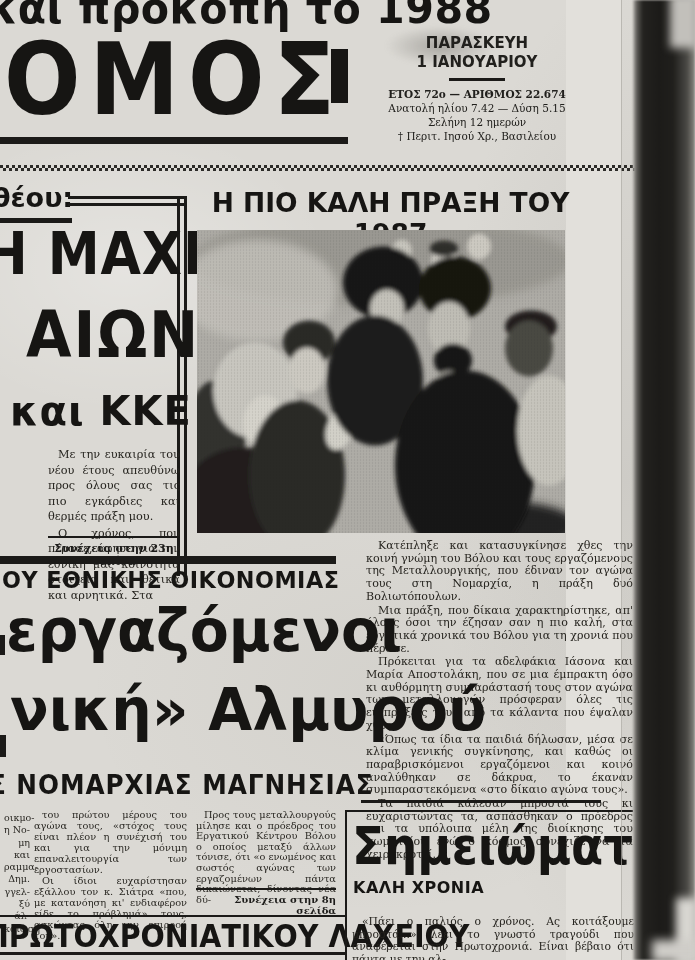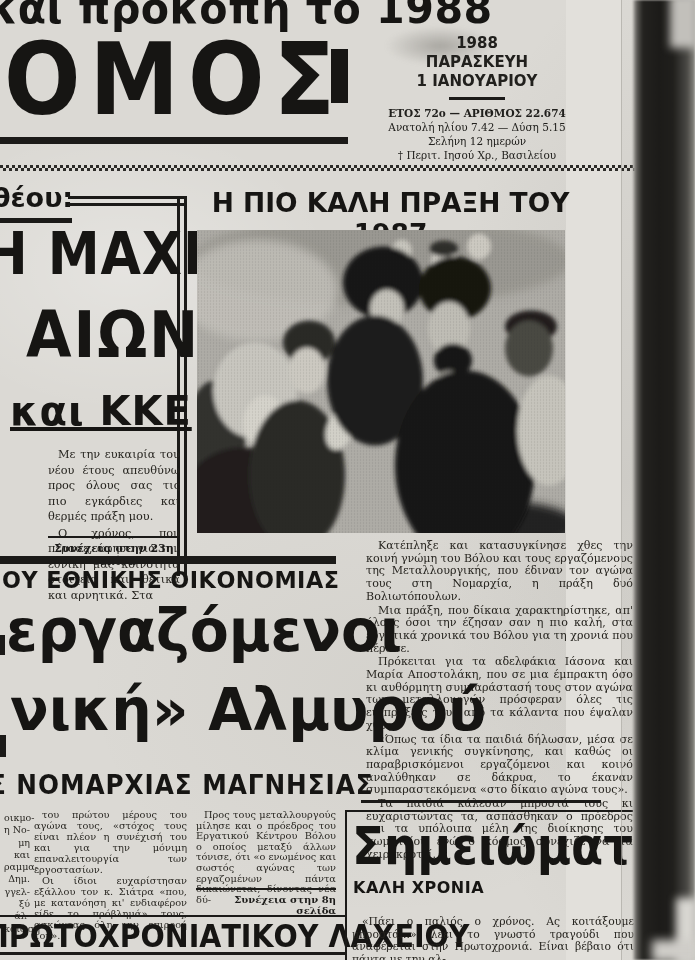--- a/index.html
+++ b/index.html
@@ -39,21 +39,21 @@
 
   
   .kicker{left:-8px;top:182px;font-size:27px;}
   .kicker-underline{left:0;top:218px;width:72px;height:5px;}
   .box-top-a{left:68px;top:196px;width:118px;height:3px;}
   .box-top-b{left:68px;top:203px;width:118px;height:3px;}
   .box-right-a{left:177px;top:196px;width:3px;height:380px;}
   .box-right-b{left:184px;top:196px;width:3px;height:380px;}
   .hl-mahi{left:-16px;top:220px;font-size:58px;letter-spacing:1px;transform:scaleX(.9);transform-origin:left top;}
   .hl-aiona{left:26px;top:298px;font-size:64px;letter-spacing:2px;transform:scaleX(.92);transform-origin:left top;}
-  .hl-kke{left:10px;top:388px;font-size:40px;letter-spacing:1px;text-decoration:underline;}
+  .hl-kke{left:10px;top:388px;font-size:40px;letter-spacing:1px;}
   .margin-frags{left:0;top:447px;width:38px;font-size:11px;line-height:15px;text-align:right;color:#26241f;}
   .left-body{left:48px;top:447px;width:132px;font-size:11.3px;line-height:15.5px;color:#26241f;}
   .left-body p{text-indent:10px;}
   .left-rule{left:48px;top:536px;width:132px;height:2px;}
   .left-cont{left:46px;top:542px;width:136px;text-align:center;font-weight:700;font-size:11px;}
 
   
   .main-headline{left:198px;top:187px;width:385px;text-align:center;font-size:27px;transform:scaleX(.98);transform-origin:center top;}
   .photo{left:197px;top:230px;width:368px;height:303px;background:#aeaca6;overflow:hidden;}
   .main-body{left:366px;top:540px;width:267px;font-size:11.1px;line-height:12.7px;color:#26241f;}
@@ -103,21 +103,20 @@
 
 <div class="page">
 
   <div class="abs z2 hl top-headline">και προκοπή το 1988</div>
   <div class="abs z2 hl masthead">ΟΜΟΣ</div>
   <div class="abs z2 rule masthead-underline"></div>
   <div class="abs z2 ink-square"></div>
   <div class="abs z2 smudge"></div>
 
   <div class="abs z2 dateblock">
-    <div class="db-big">1988</div>
     <div class="db-big">ΠΑΡΑΣΚΕΥΗ</div>
     <div class="db-big">1 ΙΑΝΟΥΑΡΙΟΥ</div>
     <div class="db-rule"></div>
     <div class="db-small db-bold">ΕΤΟΣ 72ο — ΑΡΙΘΜΟΣ 22.674</div>
     <div class="db-small">Ανατολή ηλίου 7.42 — Δύση 5.15</div>
     <div class="db-small">Σελήνη 12 ημερών</div>
     <div class="db-small">† Περιτ. Ιησού Χρ., Βασιλείου</div>
   </div>
 
   <div class="abs z2 braid"></div>

